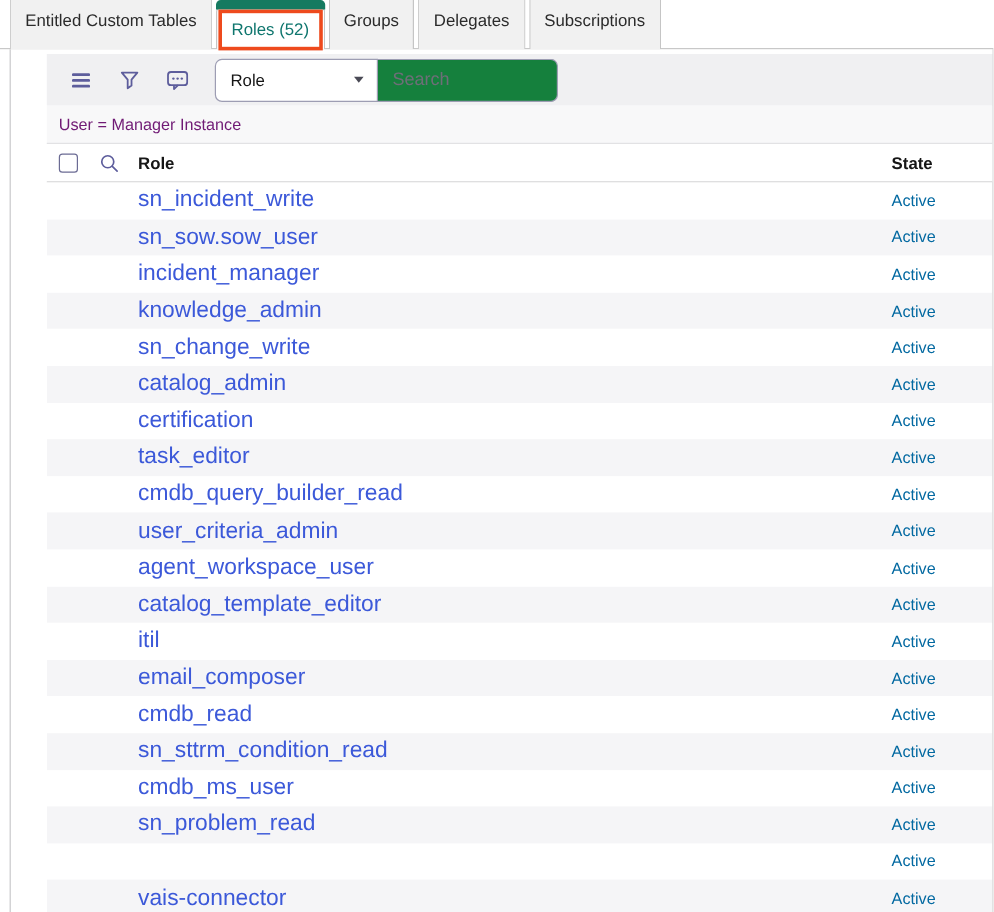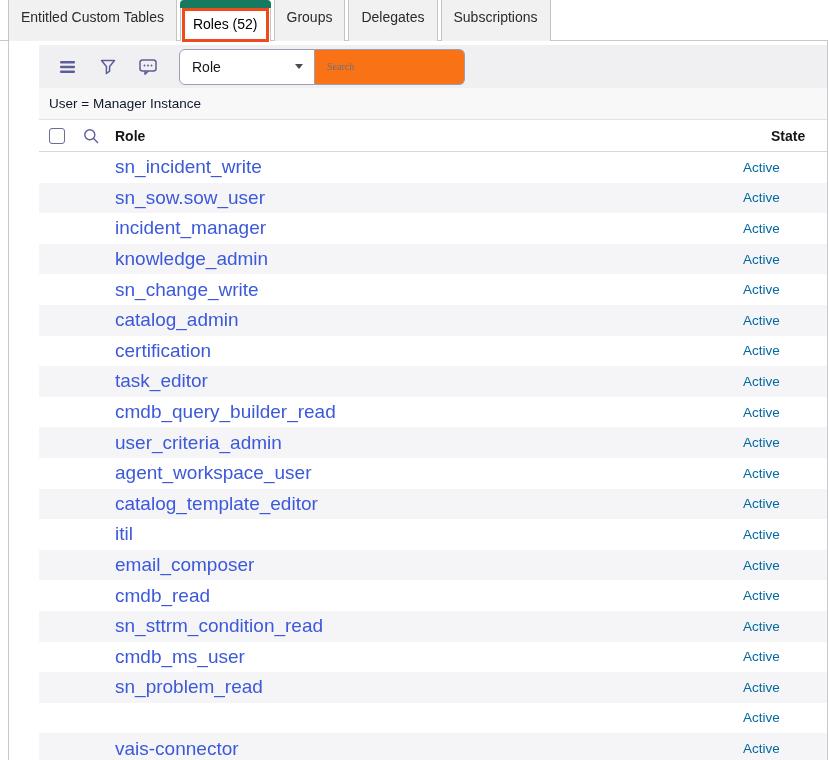--- a/index.html
+++ b/index.html
@@ -18,21 +18,21 @@
     background:#c8c8c8;z-index:1;
   }
   .tab{
     position:relative;height:50px;box-sizing:border-box;
     display:flex;align-items:center;padding:0 12px;
     background:#f1f1f1;border:1px solid #c5c5c5;border-bottom:none;
     border-radius:4px 4px 0 0;font-size:14px;color:#2b2b2b;
     cursor:pointer;z-index:2;white-space:nowrap;
   }
   .tab.active{
-    background:#ffffff;color:#000000;height:35px;z-index:4;
+    background:#ffffff;color:#0f766e;height:35px;z-index:4;
   }
   .tab.active::before{
     content:"";position:absolute;top:-7px;left:-1px;right:-1px;height:8px;
     background:#157a60;border-radius:4px 4px 0 0;
   }
   .tab .hl{
     position:absolute;left:1px;right:1px;top:1px;bottom:-1px;
     border:3px solid #ee4a1d;pointer-events:none;
   }
   .tab-label{pointer-events:none;}
@@ -59,46 +59,46 @@
     background:#fff;border:1px solid #9d9db3;border-radius:6px 0 0 6px;
     display:flex;align-items:center;justify-content:space-between;
     padding:0 11px 0 12px;font-size:14px;color:#161616;cursor:pointer;
   }
   .caret{
     width:0;height:0;border-left:4.5px solid transparent;
     border-right:4.5px solid transparent;border-top:5px solid #4a4a55;
   }
   .search-input{
     width:150px;height:36px;box-sizing:border-box;flex:none;
-    background:#f97316;border:1px solid #9d9db3;border-left:none;
-    border-radius:0 6px 6px 0;padding:0 12px;font-size:10px;color:#161616;
-    outline:none;font-family:Liberation Serif, serif;
+    background:#15803d;border:1px solid #9d9db3;border-left:none;
+    border-radius:0 6px 6px 0;padding:0 12px;font-size:15px;color:#161616;
+    outline:none;font-family:Liberation Sans, sans-serif;
   }
   .search-input::placeholder{color:#6e6e78;opacity:1;}
   
   .breadcrumb{
     height:31px;flex:none;background:#f8f8f9;border-bottom:1px solid #e2e2e4;
     display:flex;align-items:center;padding-left:10px;
-    font-size:13.5px;color:#0f172a;cursor:pointer;
+    font-size:13.5px;color:#701a75;cursor:pointer;
   }
   
   .list-header{
     height:31px;flex:none;background:#ffffff;border-bottom:1px solid #d7d7d9;
     position:relative;display:flex;align-items:center;
     font-weight:bold;font-size:14px;color:#161616;
   }
   .hdr-checkbox{
     width:16px;height:16px;box-sizing:border-box;margin-left:10px;flex:none;
     border:1.5px solid #6b6b94;border-radius:3px;background:#fff;cursor:pointer;
   }
   .hdr-search{
     width:16px;height:16px;margin-left:18px;flex:none;color:#5d5d9c;cursor:pointer;
   }
   .col-role{margin-left:16px;}
-  .col-state{position:absolute;left:704px;margin-left:28px;}
+  .col-state{position:absolute;left:704px;}
   
   .rows{flex:1 1 auto;overflow:hidden;}
   .row{height:30.6px;position:relative;display:flex;align-items:center;background:#ffffff;}
   .row:nth-child(even){background:#f5f5f7;}
   .row .role{
     margin-left:76px;font-size:19px;color:#3c59d9;text-decoration:none;cursor:pointer;
   }
   .row .state{
     position:absolute;left:704px;font-size:13.5px;color:#0369a1;cursor:pointer;
   }

